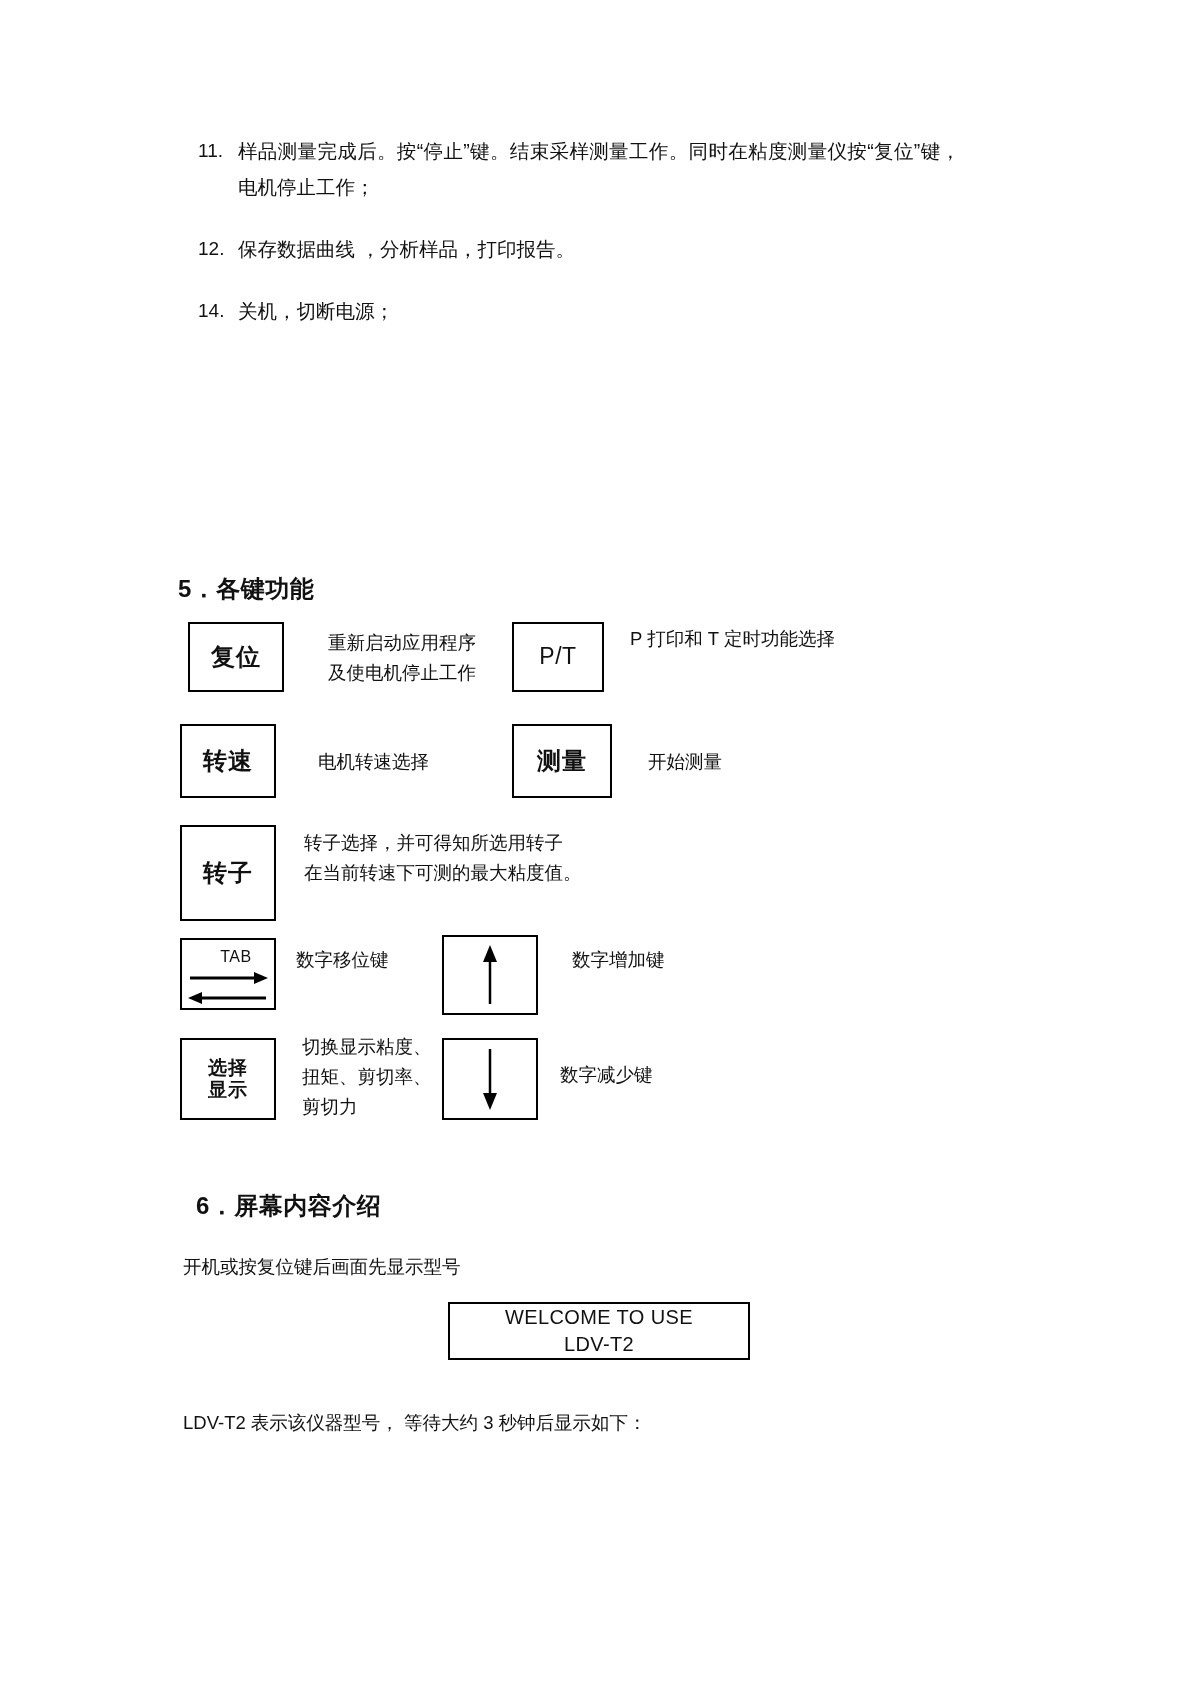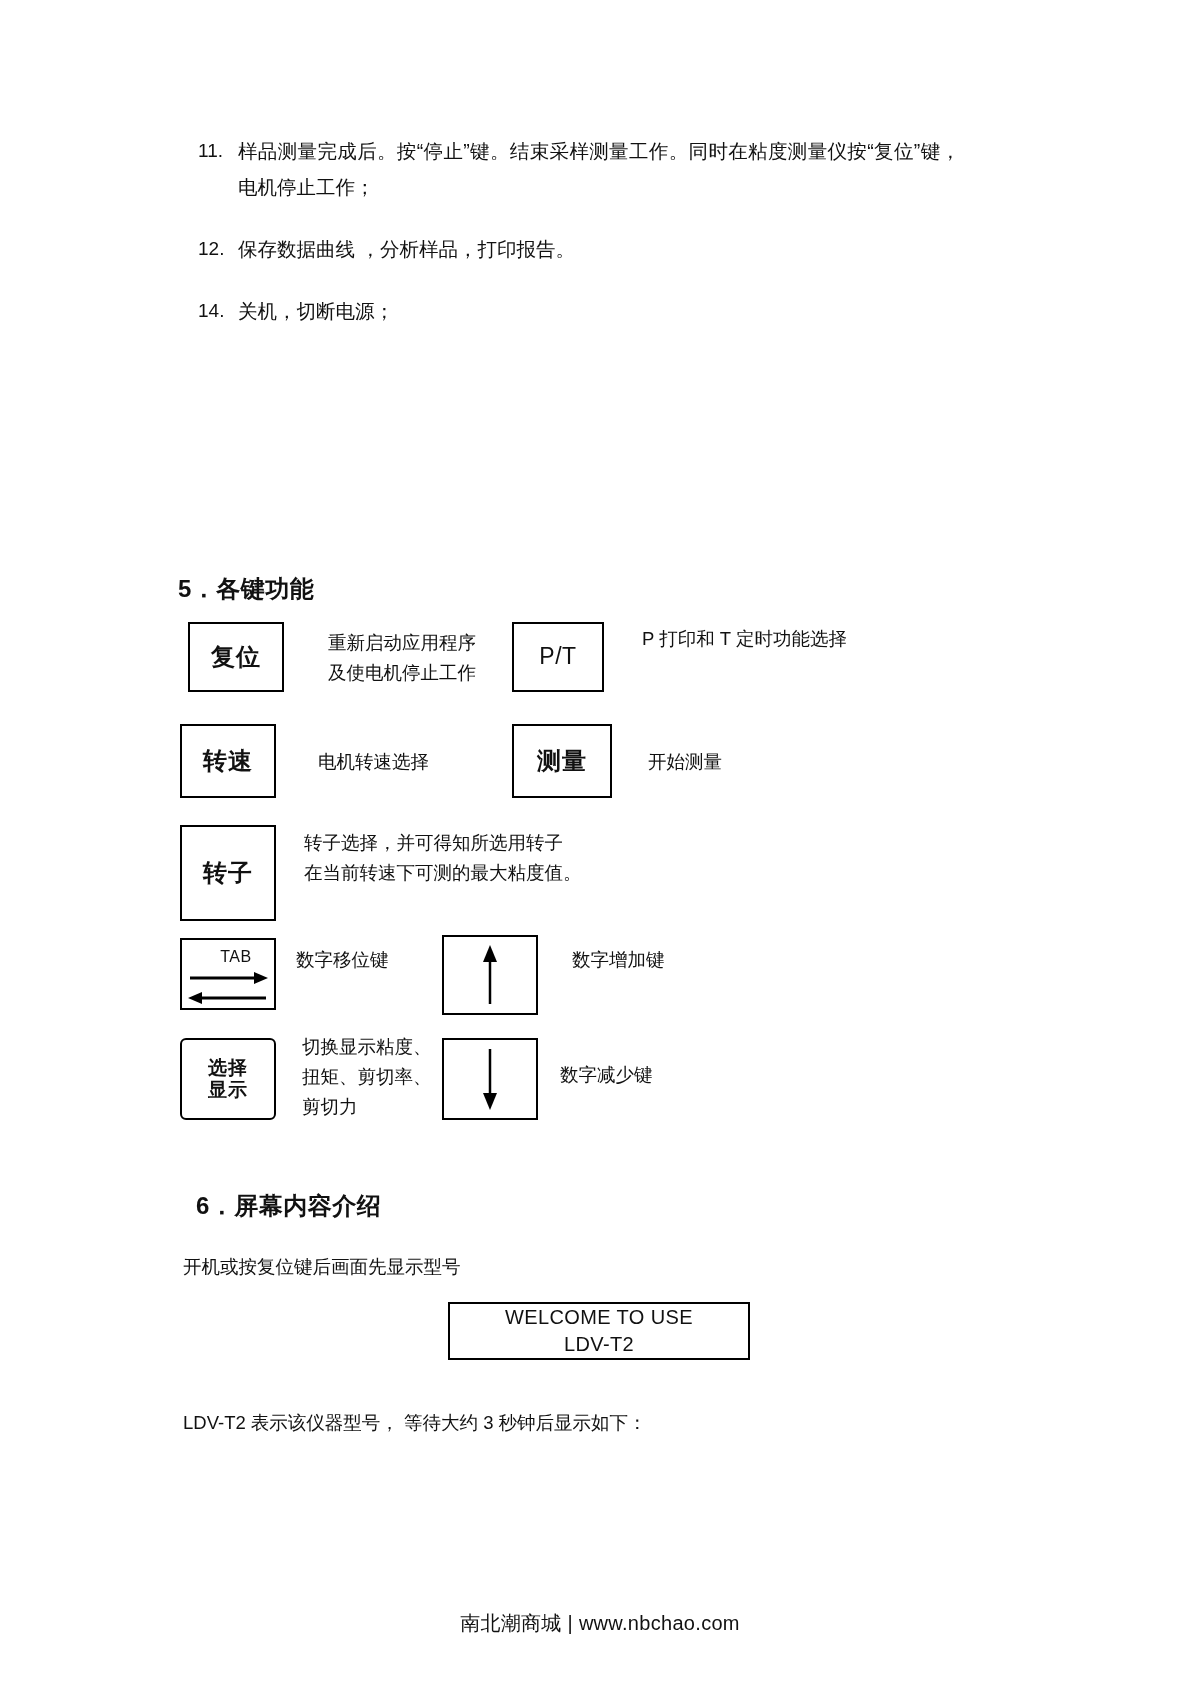--- a/index.html
+++ b/index.html
@@ -178,21 +178,21 @@
 
     <div class="keybox" style="left:10px; top:2px; width:96px; height:70px;">
       <div class="klabel">复位</div>
     </div>
     <div class="keydesc center" style="left:124px; top:8px; width:200px;">重新启动应用程序
 及使电机停止工作</div>
 
     <div class="keybox" style="left:334px; top:2px; width:92px; height:70px;">
       <div class="klabel plain">P/T</div>
     </div>
-    <div class="keydesc" style="left:452px; top:4px; width:300px;margin-left:12px;">P 打印和 T 定时功能选择</div>
+    <div class="keydesc" style="left:452px; top:4px; width:300px;">P 打印和 T 定时功能选择</div>
 
     <div class="keybox" style="left:2px; top:104px; width:96px; height:74px;">
       <div class="klabel">转速</div>
     </div>
     <div class="keydesc" style="left:140px; top:127px; width:220px;">电机转速选择</div>
 
     <div class="keybox" style="left:334px; top:104px; width:100px; height:74px;">
       <div class="klabel">测量</div>
     </div>
     <div class="keydesc" style="left:470px; top:127px; width:200px;">开始测量</div>
@@ -219,21 +219,21 @@
     <div class="keydesc" style="left:118px; top:325px; width:200px;">数字移位键</div>
 
     <div class="keybox" style="left:264px; top:315px; width:96px; height:80px;">
       <svg class="arrow-svg" width="40" height="66" viewBox="0 0 40 66">
         <line x1="20" y1="62" x2="20" y2="14" stroke="#000" stroke-width="2.5"></line>
         <polygon points="20,3 13,20 27,20" fill="#000"></polygon>
       </svg>
     </div>
     <div class="keydesc" style="left:394px; top:325px; width:200px;">数字增加键</div>
 
-    <div class="keybox" style="left:2px; top:418px; width:96px; height:82px;border-radius:6px;">
+    <div class="keybox" style="left:2px; top:418px; width:96px; height:82px;">
       <div class="klabel small" style="white-space:pre-line;">选择
 显示</div>
     </div>
     <div class="keydesc" style="left:124px; top:412px; width:200px;">切换显示粘度、
 扭矩、剪切率、
 剪切力</div>
 
     <div class="keybox" style="left:264px; top:418px; width:96px; height:82px;">
       <svg class="arrow-svg" width="40" height="68" viewBox="0 0 40 68">
         <line x1="20" y1="4" x2="20" y2="54" stroke="#000" stroke-width="2.5"></line>
@@ -248,15 +248,14 @@
 
   <div class="para" style="left:183px; top:1252px; width:600px;">开机或按复位键后画面先显示型号</div>
 
   <div class="lcd" style="left:404px; top:1302px; width:302px; height:58px;">
     <div class="lcd-line">WELCOME TO USE</div>
     <div class="lcd-line">LDV-T2</div>
   </div>
 
   <div class="para" style="left:183px; top:1408px; width:760px;">LDV-T2 表示该仪器型号， 等待大约 3 秒钟后显示如下：</div>
 
-  <div class="footer">南北潮商城 | www.nbchao.com</div>
 
 </div>
 
 </body></html>

